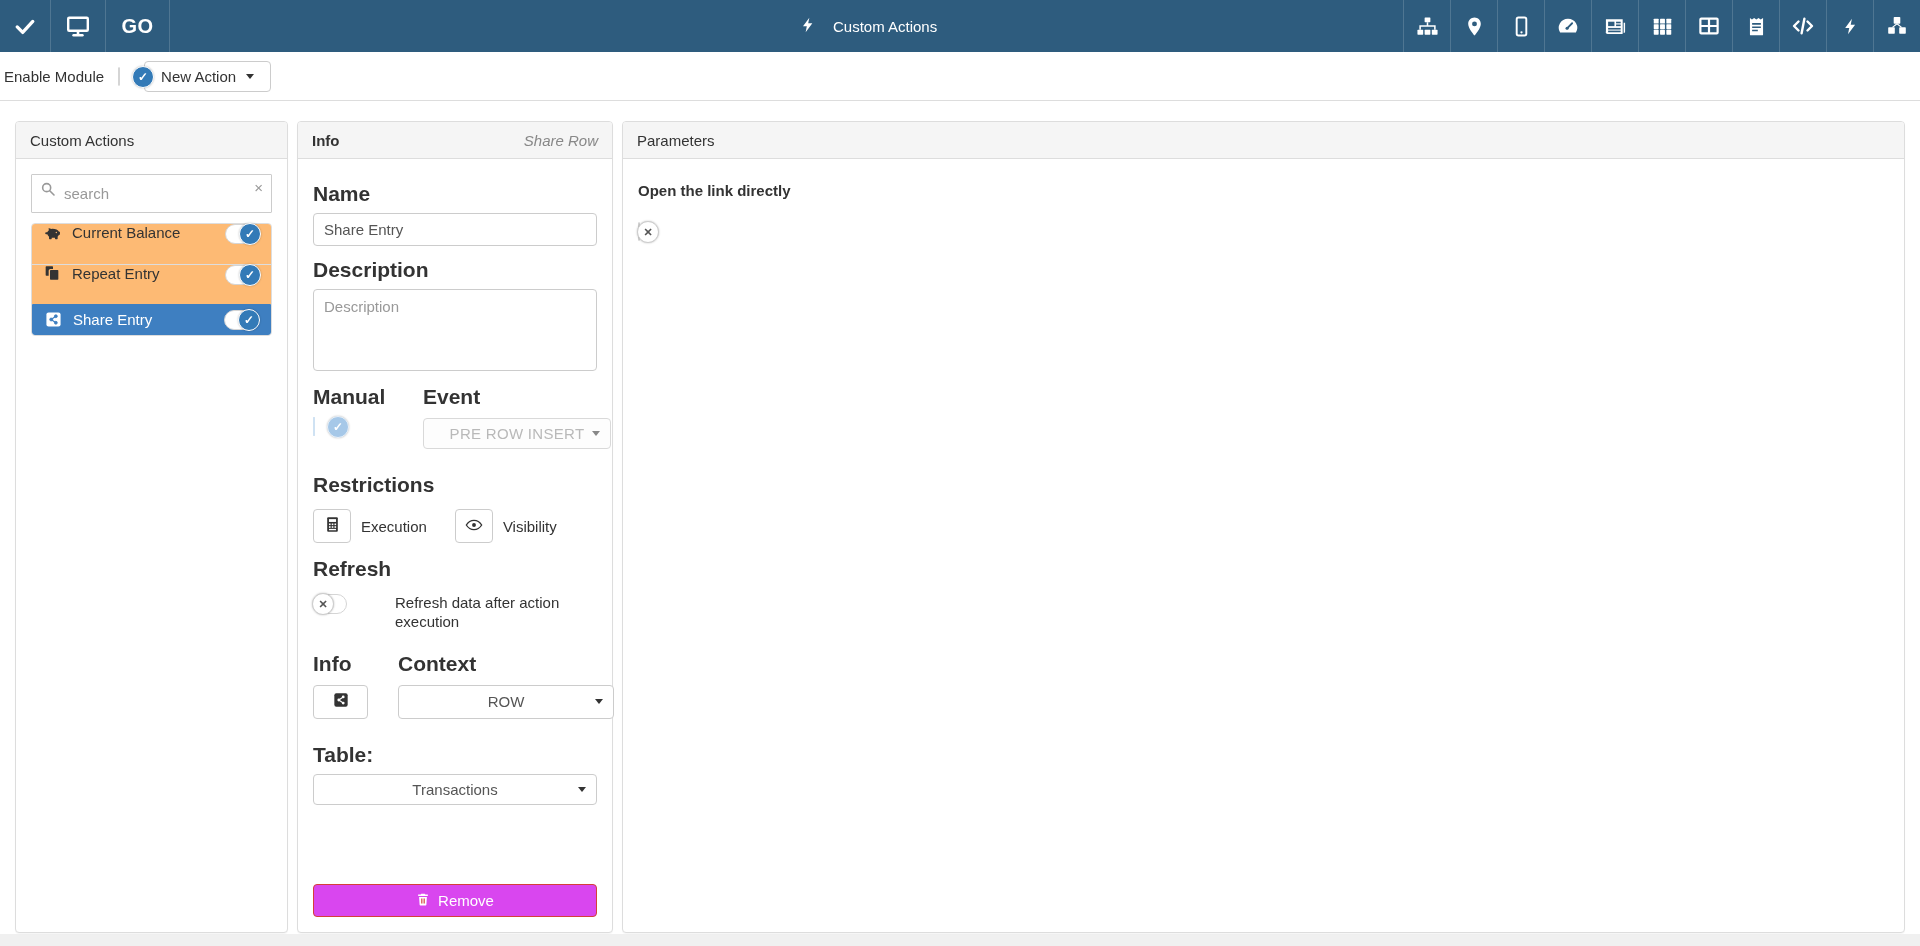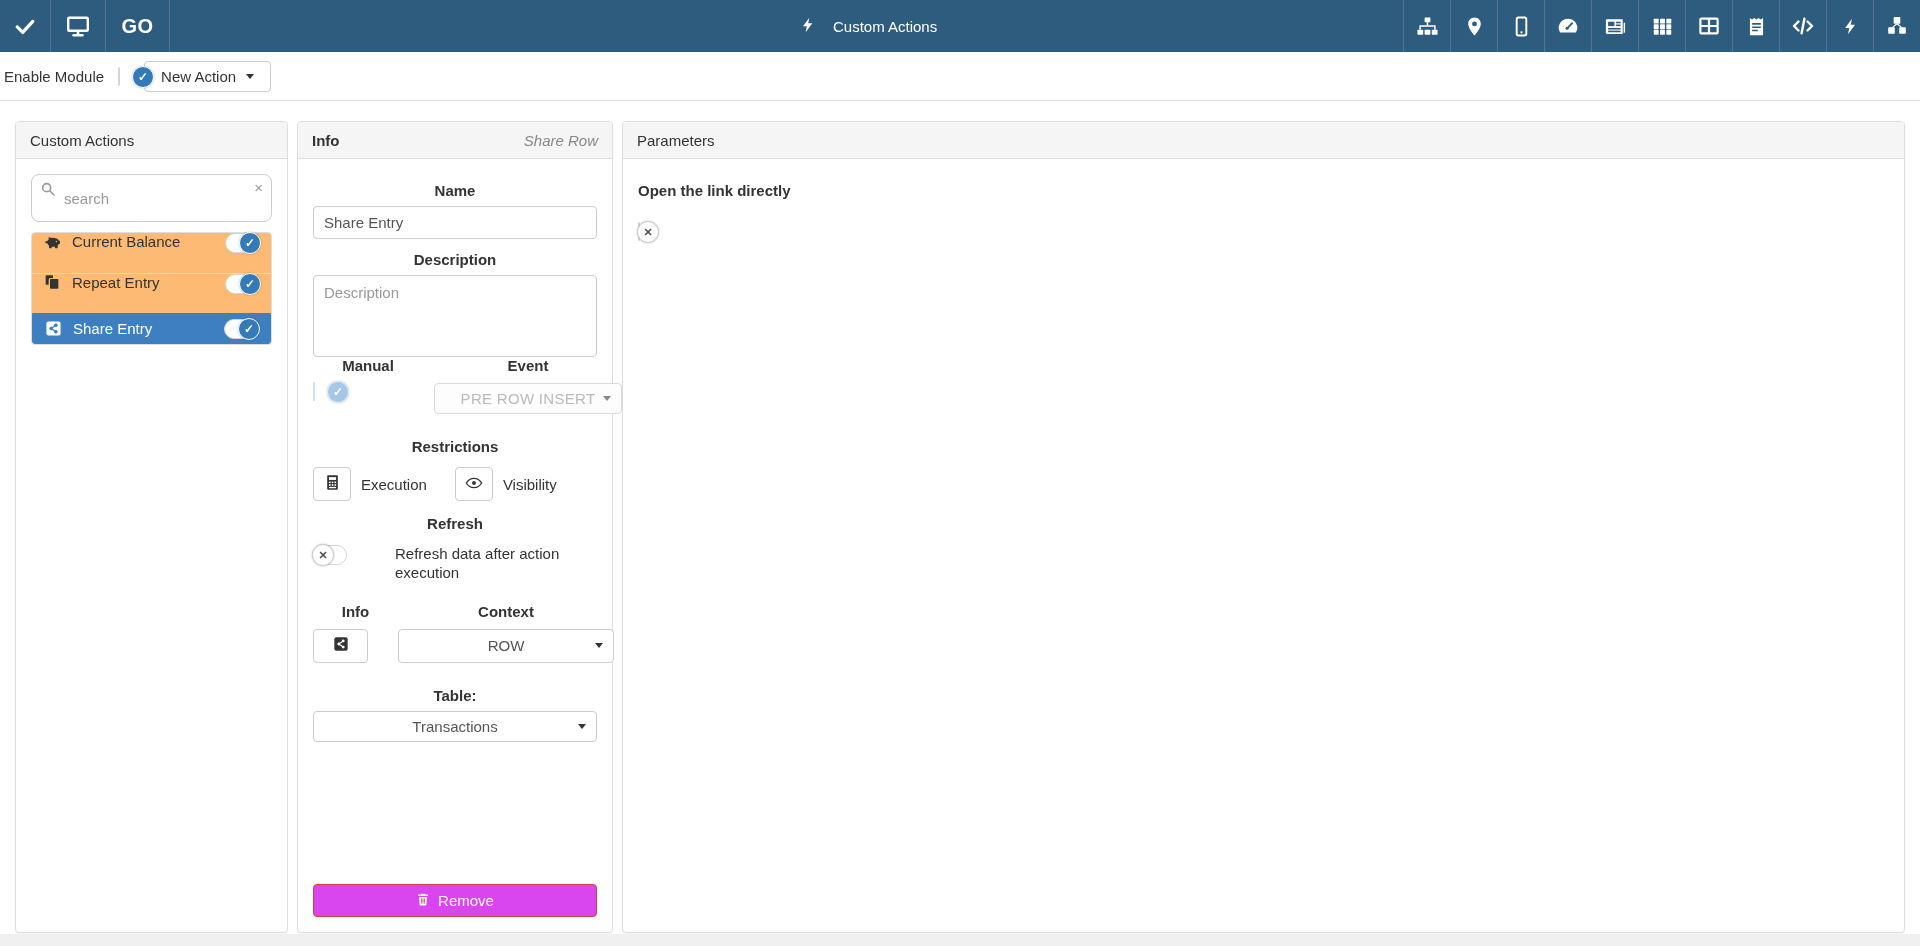--- a/index.html
+++ b/index.html
@@ -43,37 +43,37 @@
                 display:flex; align-items:center; font-size:15px; color:#333; flex:none; }
   .panel-body { padding:15px; flex:1; display:flex; flex-direction:column; }
   .p-actions { width:273px; flex:none; }
   .p-info { width:316px; flex:none; }
   .p-params { flex:1; }
   .head-sub { margin-left:auto; font-style:italic; color:#888; }
   .head-bold { font-weight:bold; }
 
   
   .search-wrap { position:relative; margin-bottom:10px; }
-  .search-wrap input { width:100%; height:48px; border:1px solid #ccc; border-radius:8px; padding:0 28px 0 32px; font-size:15px; color:#555;
+  .search-wrap input { width:100%; height:39px; border:1px solid #ccc; border-radius:1px; padding:0 28px 0 32px; font-size:15px; color:#555;
                        font-family:"Liberation Sans", sans-serif; outline:none; }
   .search-wrap input::placeholder { color:#999; }
   .search-ico { position:absolute; left:9px; top:7px; }
   .search-clear { position:absolute; right:9px; top:5px; color:#999; font-size:15px; cursor:pointer; }
   .action-list { border:1px solid #ddd; border-radius:4px; }
   .a-item { height:40px; display:flex; align-items:flex-start; padding:0 12px; gap:11px; font-size:15px; color:#333; cursor:pointer; background:#fdba74; }
   .a-item + .a-item { border-top:1px solid #ddd; }
   .a-item:first-child { border-radius:3px 3px 0 0; }
   .a-item:last-child { border-radius:0 0 3px 3px; }
   .a-item .tgl { margin-left:auto; }
   .a-item.sel { background:#3e7fc1; color:#fff; border-color:#3e7fc1; }
   .a-ico { width:17px; height:17px; color:#333; flex:none; }
   .a-item.sel .a-ico { color:#fff; }
 
   
-  .fld { font-weight:bold; font-size:15px; color:#333; margin:12px 0 7px;text-align:center; }
+  .fld { font-weight:bold; font-size:21px; color:#333; margin:12px 0 7px; }
   .fld.first { margin-top:8px; }
   .txt { width:100%; height:33px; border:1px solid #ccc; border-radius:4px; padding:0 10px; font-size:15px; color:#555;
          font-family:"Liberation Sans", sans-serif; outline:none; }
   textarea.txt { height:82px; padding:8px 10px; resize:none; }
   .txt::placeholder { color:#999; }
   .row2 { display:flex; }
   .col-manual { width:110px; flex:none; }
   .sel { height:31px; border:1px solid #ccc; border-radius:4px; background:#fff; display:flex; align-items:center; justify-content:center;
          position:relative; font-size:15px; color:#555; cursor:pointer; }
   .sel .caret { position:absolute; right:10px; }
@@ -310,21 +310,21 @@
       <span class="head-sub">Share Row</span>
     </div>
     <div class="panel-body">
 
       <div class="fld first">Name</div>
       <input class="txt" type="text" value="Share Entry" style="">
 
       <div class="fld">Description</div>
       <textarea class="txt" placeholder="Description" style=""></textarea>
 
-      <div class="row2" style="margin-top:0;gap:11px;">
+      <div class="row2" style="margin-top:14px;">
         <div class="col-manual">
           <div class="fld" style="margin:0 0 9px;">Manual</div>
           <span class="tgl dis"><span class="knob">✓</span></span>
         </div>
         <div style="flex:1;">
           <div class="fld" style="margin:0 0 9px;">Event</div>
           <div class="sel disabled sel-event">
             <span>PRE ROW INSERT</span>
             <span class="caret gray"></span>
           </div>

